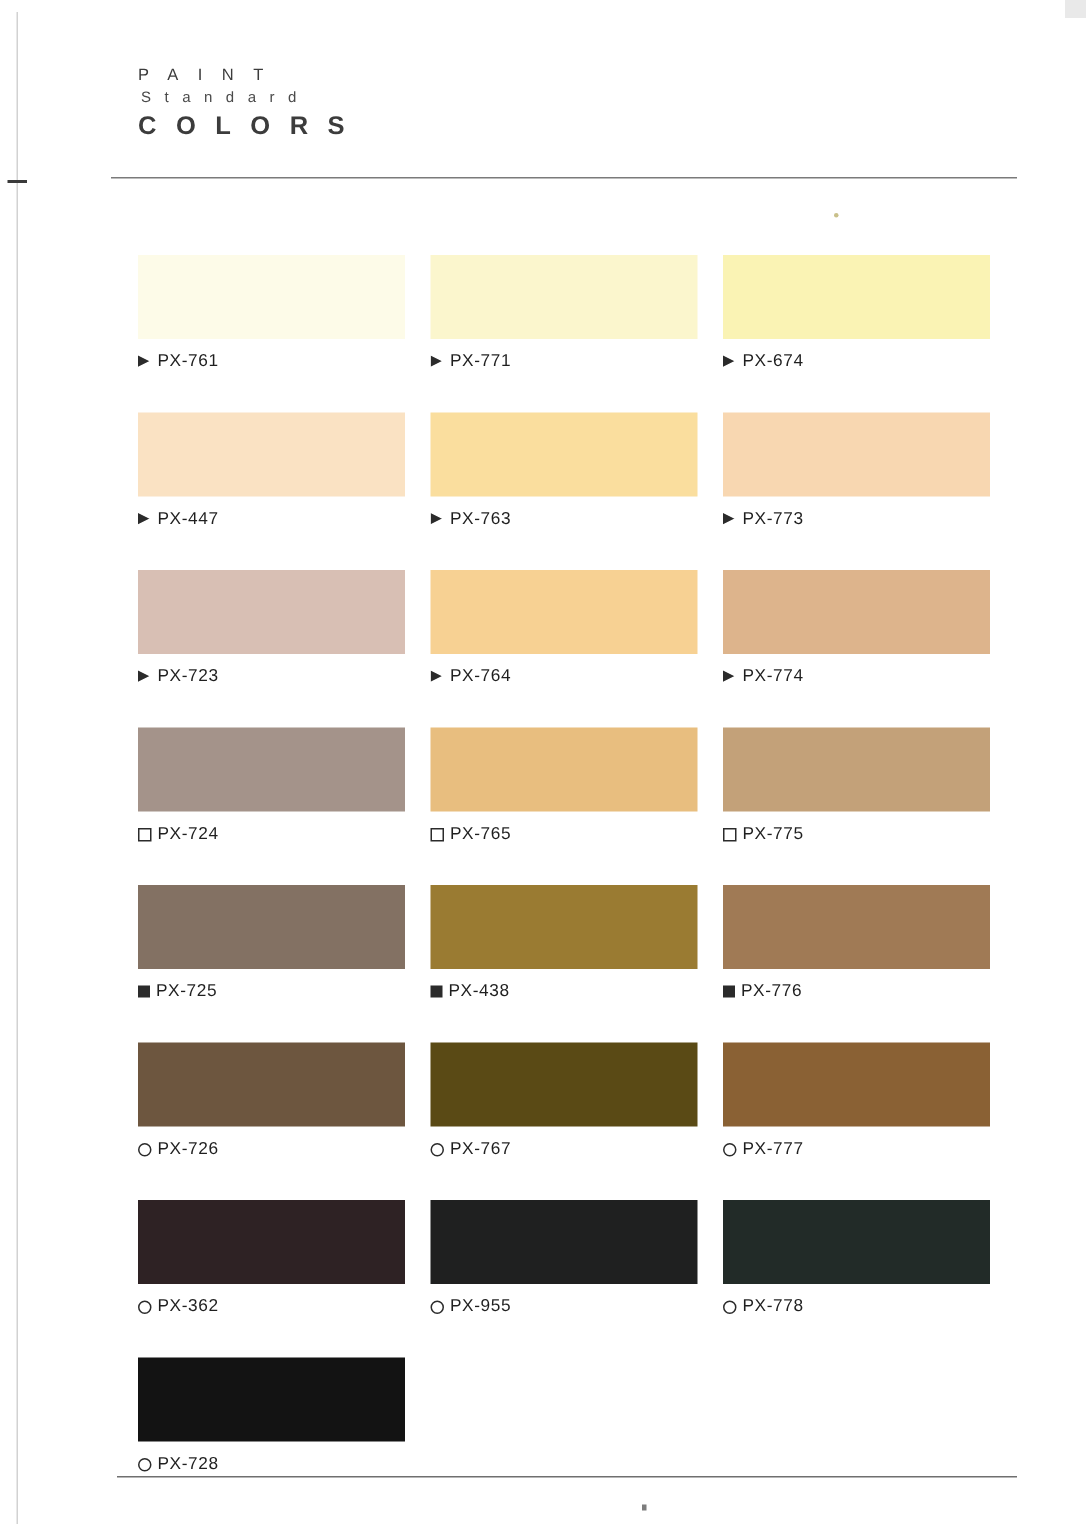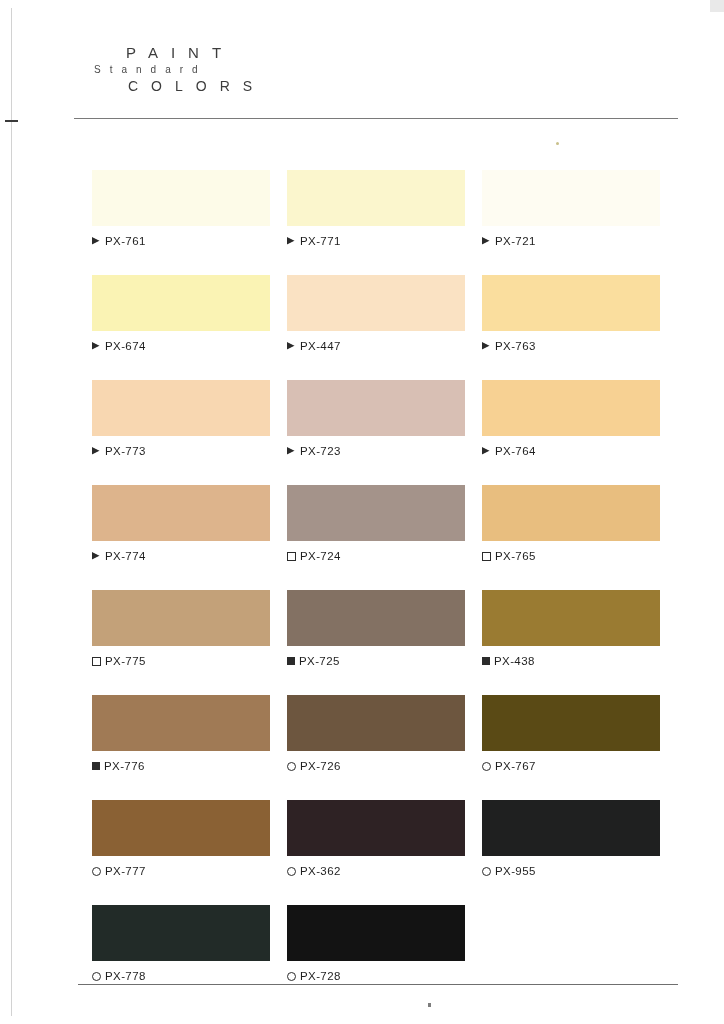--- a/index.html
+++ b/index.html
@@ -52,38 +52,36 @@
   
   .masthead {
     position: absolute;
     left: 92px; top: 45px;
   }
   .mast-line {
     line-height: 1;
     white-space: nowrap;
   }
   .mast-paint {
-    font-size: 15px;
+    font-size: 11px;
     letter-spacing: 13px;
     color: #3c3c3c;
     font-weight: 400;
-    margin-left: 34px;
   }
   .mast-standard {
     font-size: 10px;
     letter-spacing: 9px;
     color: #4a4a4a;
     margin: 5px 0 4px 2px;
   }
   .mast-colors {
-    font-size: 14px;
+    font-size: 17px;
     letter-spacing: 13px;
     color: #3c3c3c;
-    font-weight: 400;
-    margin-left: 36px;
+    font-weight: 700;
   }
 
   .rule-top {
     position: absolute;
     left: 74px; top: 118px;
     width: 604px; height: 1px;
     background: #7a7a7a;
   }
   .rule-bottom {
     position: absolute;
@@ -181,27 +179,20 @@
       </div>
     </div>
     <div class="cell">
       <div class="swatch" style="background: rgb(251, 246, 205);"></div>
       <div class="caption">
         <span class="marker triangle-open"></span>
         <span>PX-771</span>
       </div>
     </div>
     <div class="cell">
-      <div class="swatch" style="background: rgb(254, 252, 242);"></div>
-      <div class="caption">
-        <span class="marker triangle-open"></span>
-        <span>PX-721</span>
-      </div>
-    </div>
-    <div class="cell">
       <div class="swatch" style="background: rgb(250, 243, 180);"></div>
       <div class="caption">
         <span class="marker triangle-open"></span>
         <span>PX-674</span>
       </div>
     </div>
     <div class="cell">
       <div class="swatch" style="background: rgb(250, 226, 195);"></div>
       <div class="caption">
         <span class="marker triangle-open"></span>

